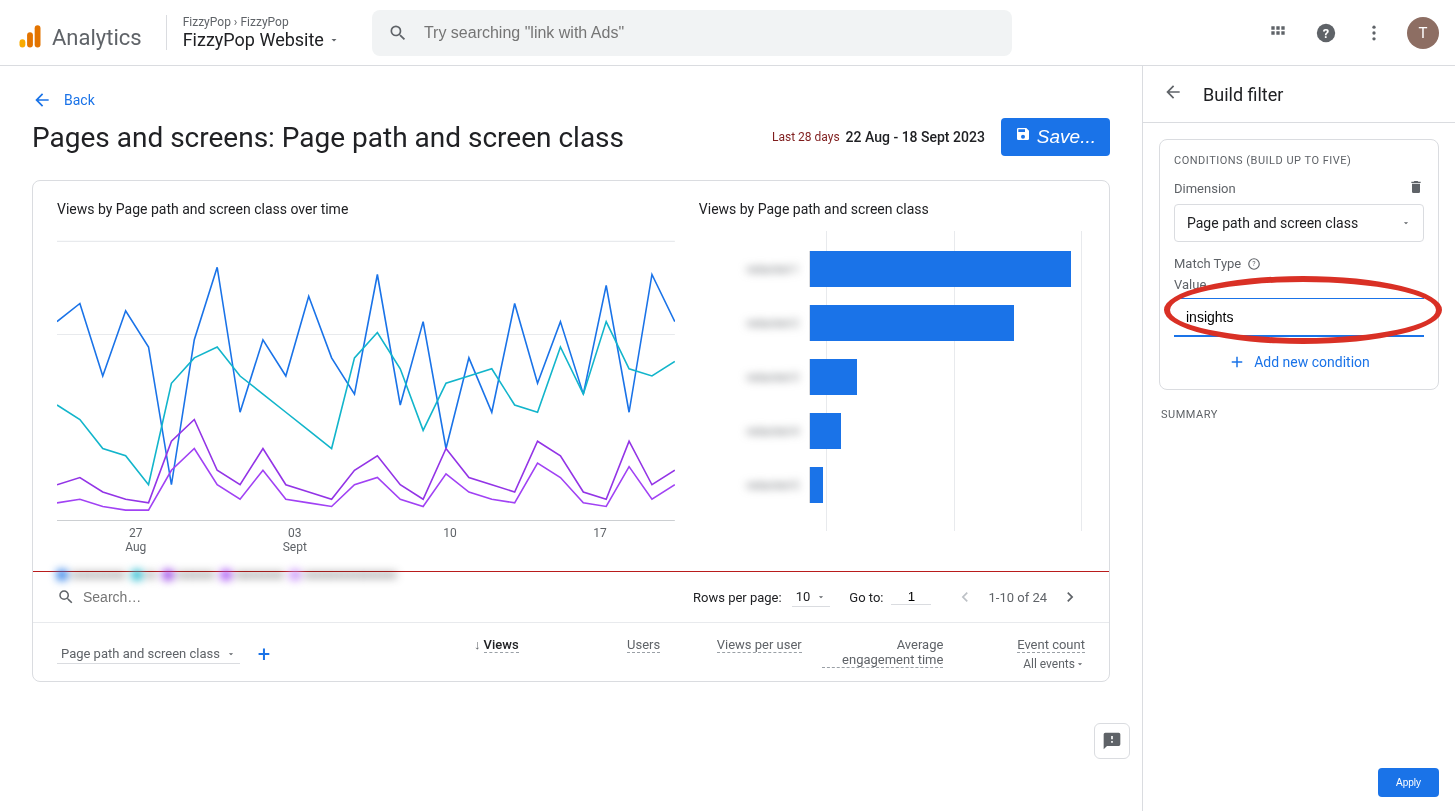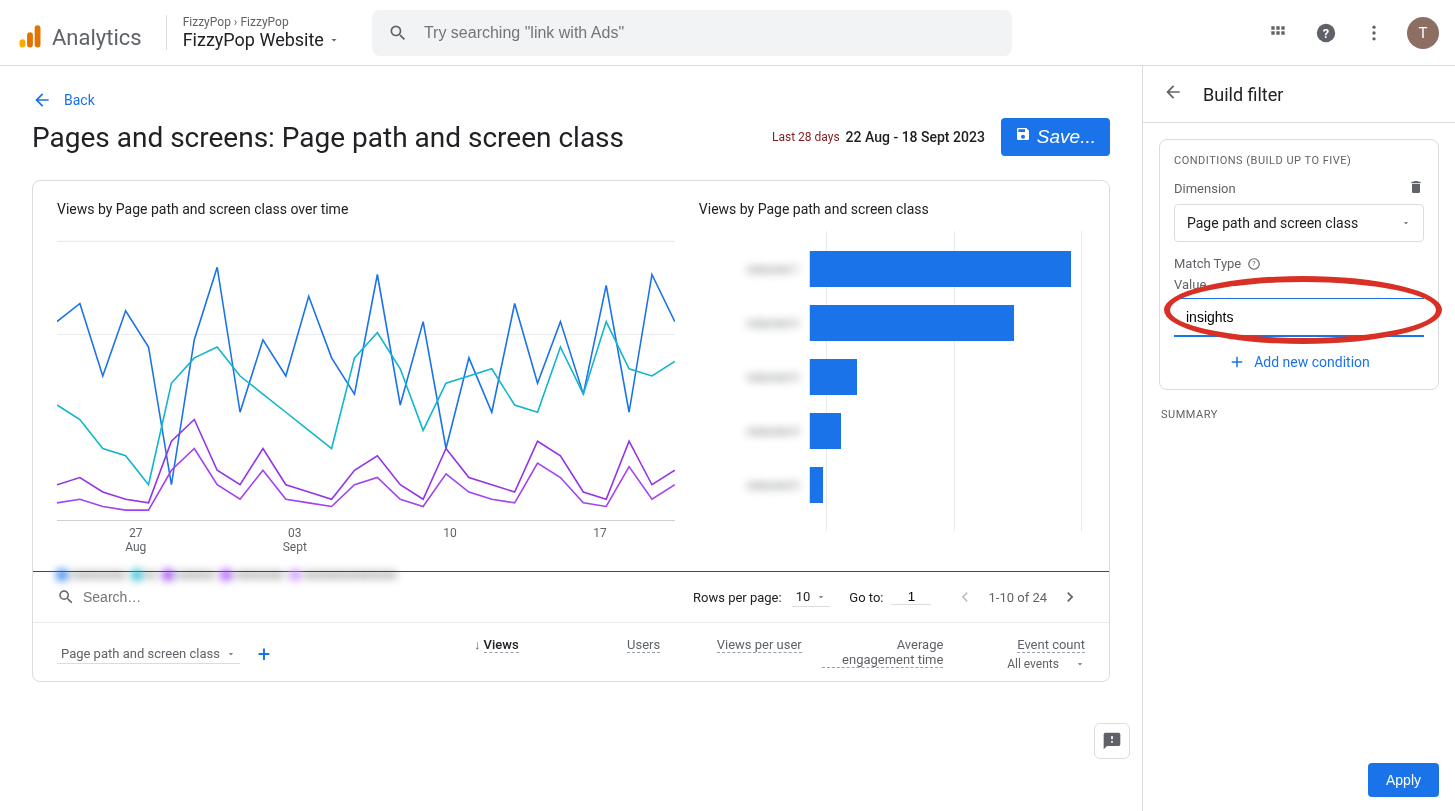--- a/index.html
+++ b/index.html
@@ -72,42 +72,42 @@
 .pager .icon-btn { color: #bdc1c6; }
 .pager .icon-btn.active { color: #5f6368; }
 
 
 .table-head { display: flex; border-top: 1px solid #e8eaed; padding: 14px 24px 10px; }
 .th-first { width: 340px; display: flex; align-items: center; gap: 10px; font-size: 13px; color: #5f6368; }
 .th-add { width: 28px; height: 28px; border-radius: 50%; display: flex; align-items: center; justify-content: center; color: #1a73e8; font-size: 22px; cursor: pointer; }
 .th-cols { display: flex; flex: 1; gap: 20px; }
 .th { flex: 1; text-align: right; font-size: 13px; color: #5f6368; }
 .th .metric { border-bottom: 1px dashed #9aa0a6; display: inline-block; cursor: pointer; }
-.th .sub { font-size: 12px; color: #5f6368; margin-top: 4px; display: flex; align-items: center; justify-content: flex-end; gap: 16px; }
+.th .sub { font-size: 12px; color: #5f6368; margin-top: 4px; display: flex; align-items: center; justify-content: flex-end; gap: 0; }
 .th.views .metric { color: #202124; font-weight: 500; }
 .sort-arrow { font-size: 13px; margin-right: 3px; }
 
 
 .side-panel { width: 313px; border-left: 1px solid #dadce0; display: flex; flex-direction: column; background: #fff; position: relative; }
 .panel-header { display: flex; align-items: center; gap: 20px; padding: 16px 20px; border-bottom: 1px solid #dadce0; font-size: 18px; }
 .panel-back { cursor: pointer; }
 .panel-body { flex: 1; overflow-y: auto; padding: 16px; }
 .cond-box { border: 1px solid #dadce0; border-radius: 8px; padding: 14px 14px 18px; }
 .cond-title { font-size: 11px; color: #5f6368; text-transform: uppercase; letter-spacing: .5px; margin-bottom: 12px; }
 .field-label { font-size: 13px; color: #5f6368; margin-bottom: 6px; display: flex; align-items: center; gap: 6px; }
 .field-label .trash { margin-left: auto; cursor: pointer; }
 .select-box { border: 1px solid #dadce0; border-radius: 4px; padding: 10px 12px; display: flex; align-items: center; justify-content: space-between; cursor: pointer; font-size: 14px; margin-bottom: 14px; }
 .value-input-wrap { position: relative; margin-bottom: 6px; }
 .value-input { width: 100%; border: none; border-bottom: 2px solid #1a73e8; border-top: 1px solid #1a73e8; padding: 10px 12px; font-size: 14px; outline: none; background: #fff; }
 .red-circle { position: absolute; top: -22px; left: -10px; width: 278px; height: 68px; border: 6px solid #d93025; border-radius: 50%; pointer-events: none; }
 .add-cond { display: flex; align-items: center; justify-content: center; gap: 8px; color: #1a73e8; font-size: 14px; cursor: pointer; padding: 10px 0 0; }
 .summary-label { font-size: 11px; color: #5f6368; text-transform: uppercase; letter-spacing: .5px; margin: 18px 2px 10px; }
 .summary-chip { border: 1px solid #1a73e8; border-radius: 6px; padding: 10px 12px; color: #1a73e8; font-size: 13px; cursor: pointer; line-height: 1.4; }
 .panel-footer { padding: 14px 16px; display: flex; justify-content: flex-end; }
-.apply-btn { background: #1a73e8; color: #fff; border: none; border-radius: 4px; padding: 9px 18px; font-size: 14px; cursor: pointer; }
+.apply-btn { background: #1a73e8; color: #fff; border: none; border-radius: 4px; padding: 9px 18px; font-size: 10px; cursor: pointer; }
 
 
 .feedback-btn { position: absolute; right: 325px; bottom: 52px; width: 36px; height: 36px; border: 1px solid #dadce0; border-radius: 6px; background: #fff; display: flex; align-items: center; justify-content: center; cursor: pointer; color: #5f6368; }
 </style>
 </head>
 <body>
 
 <div class="app">
 
   <div class="header">

